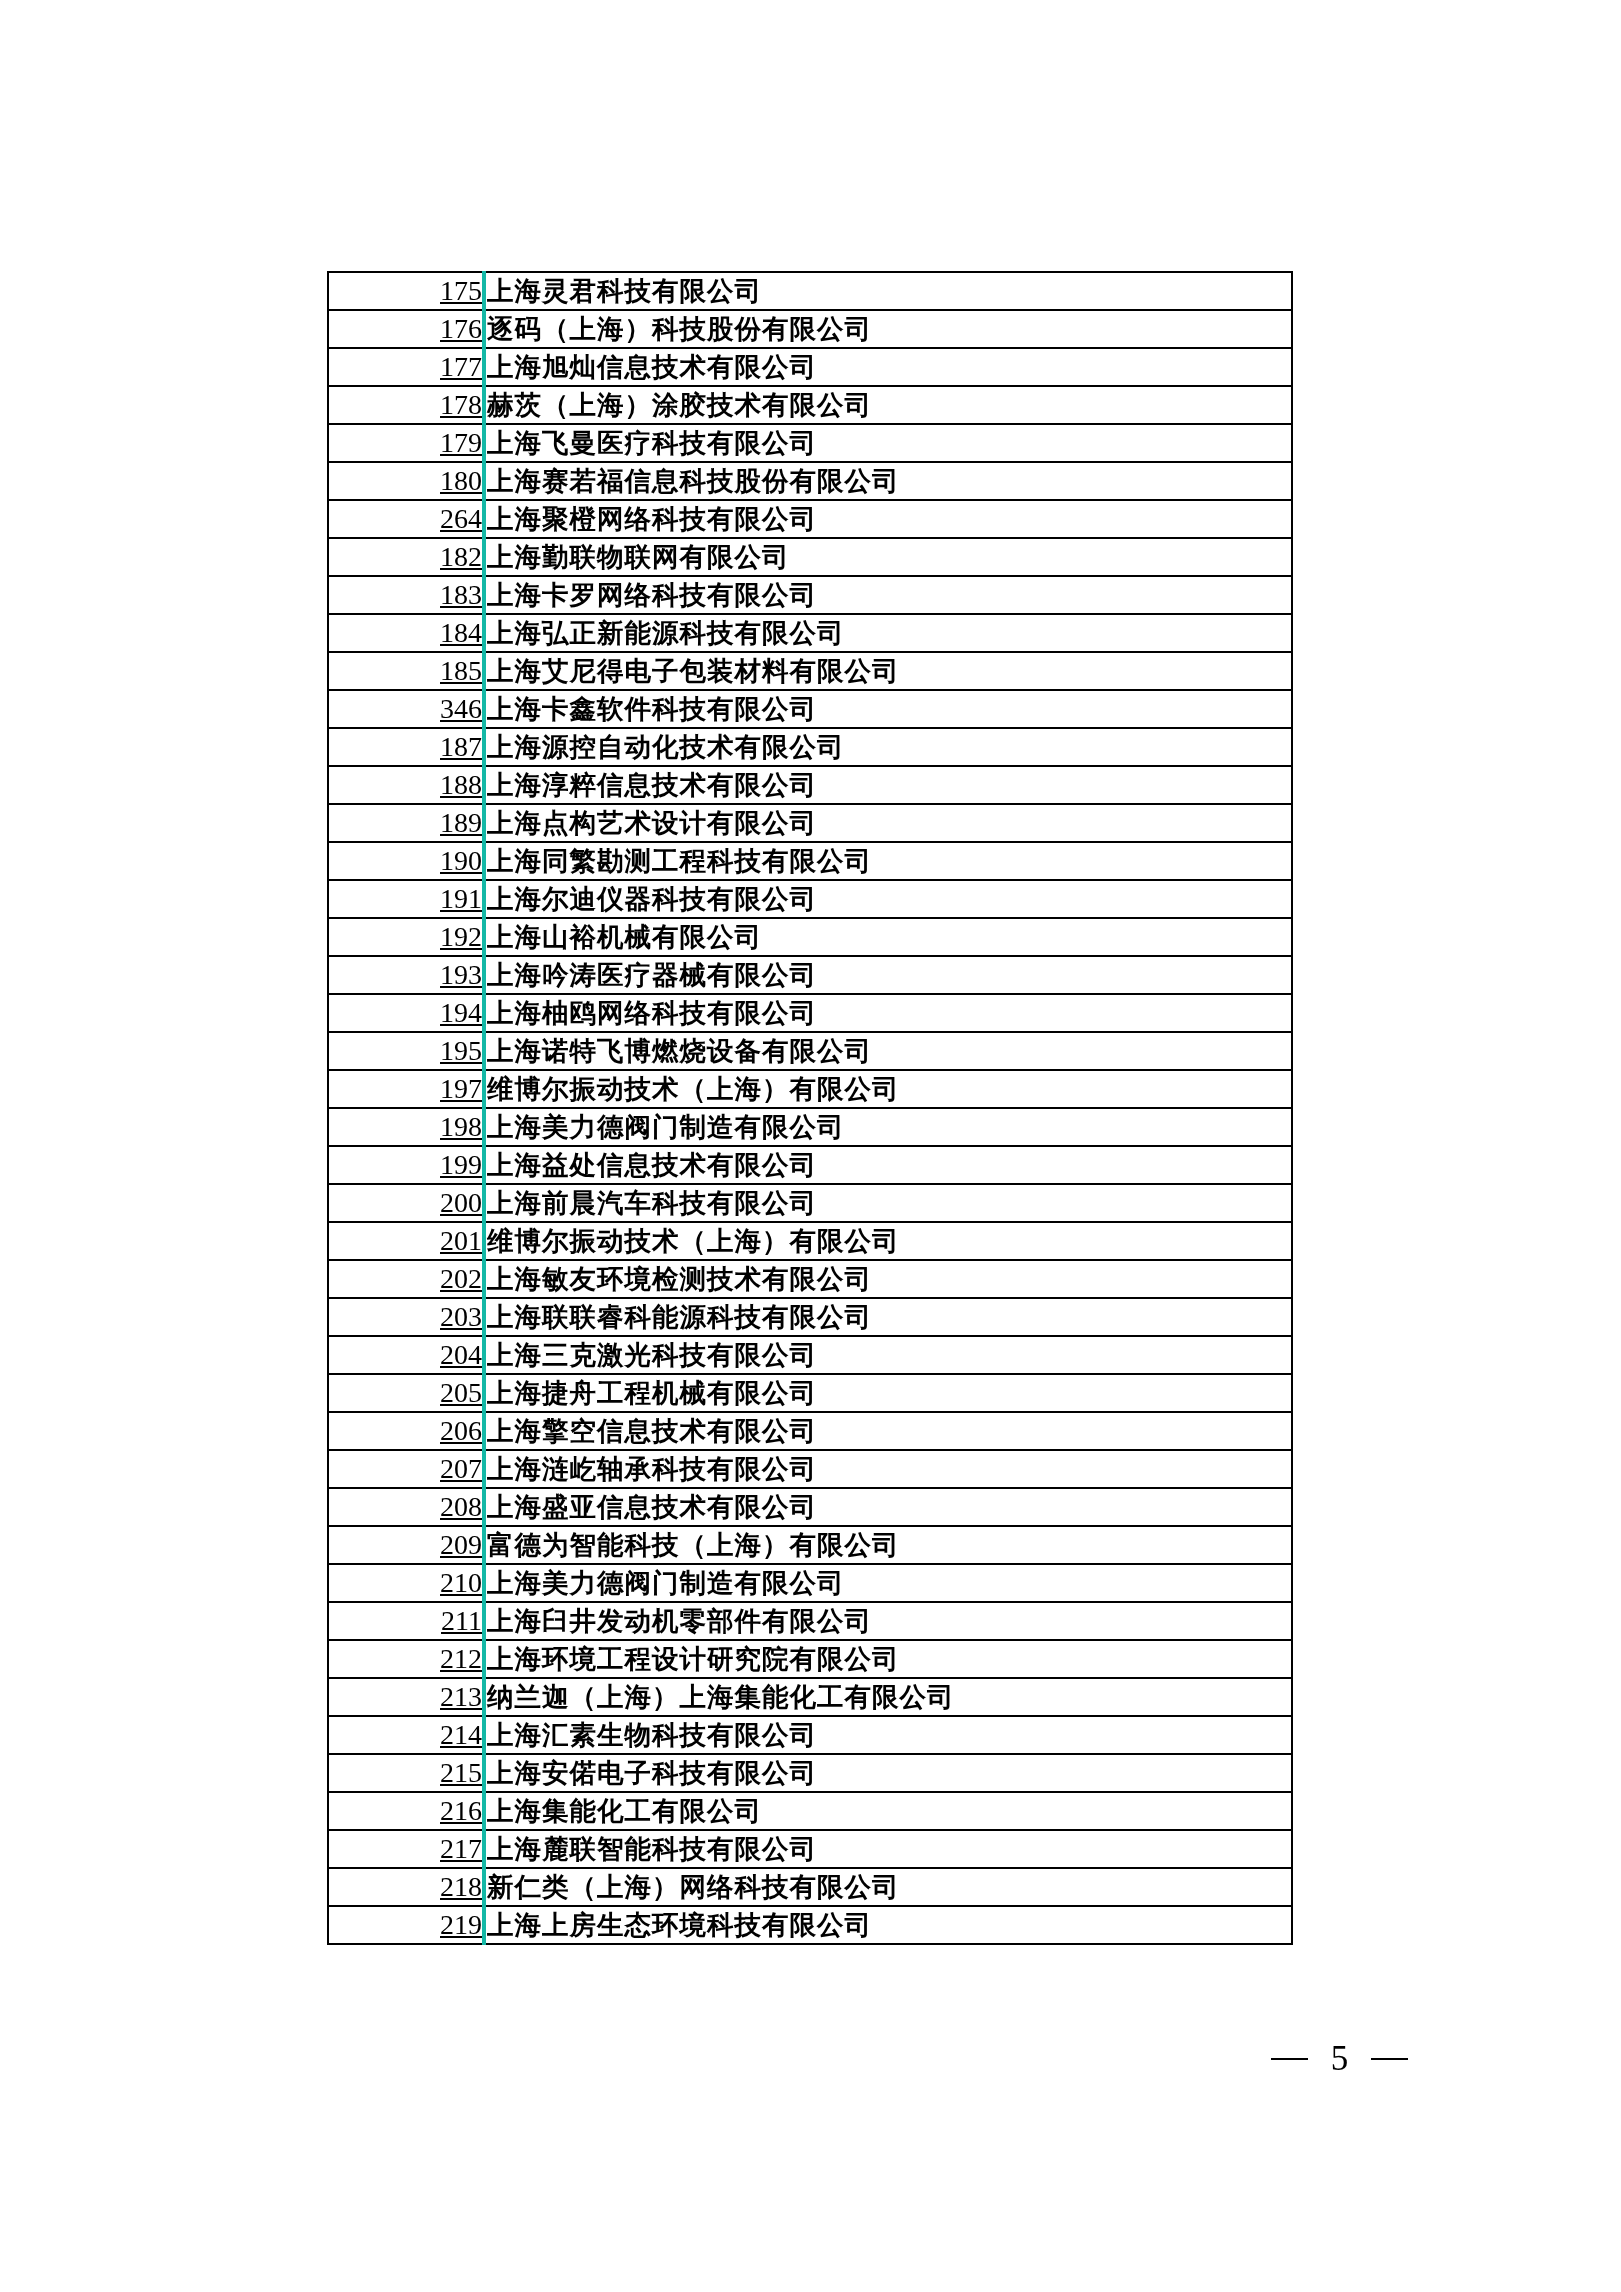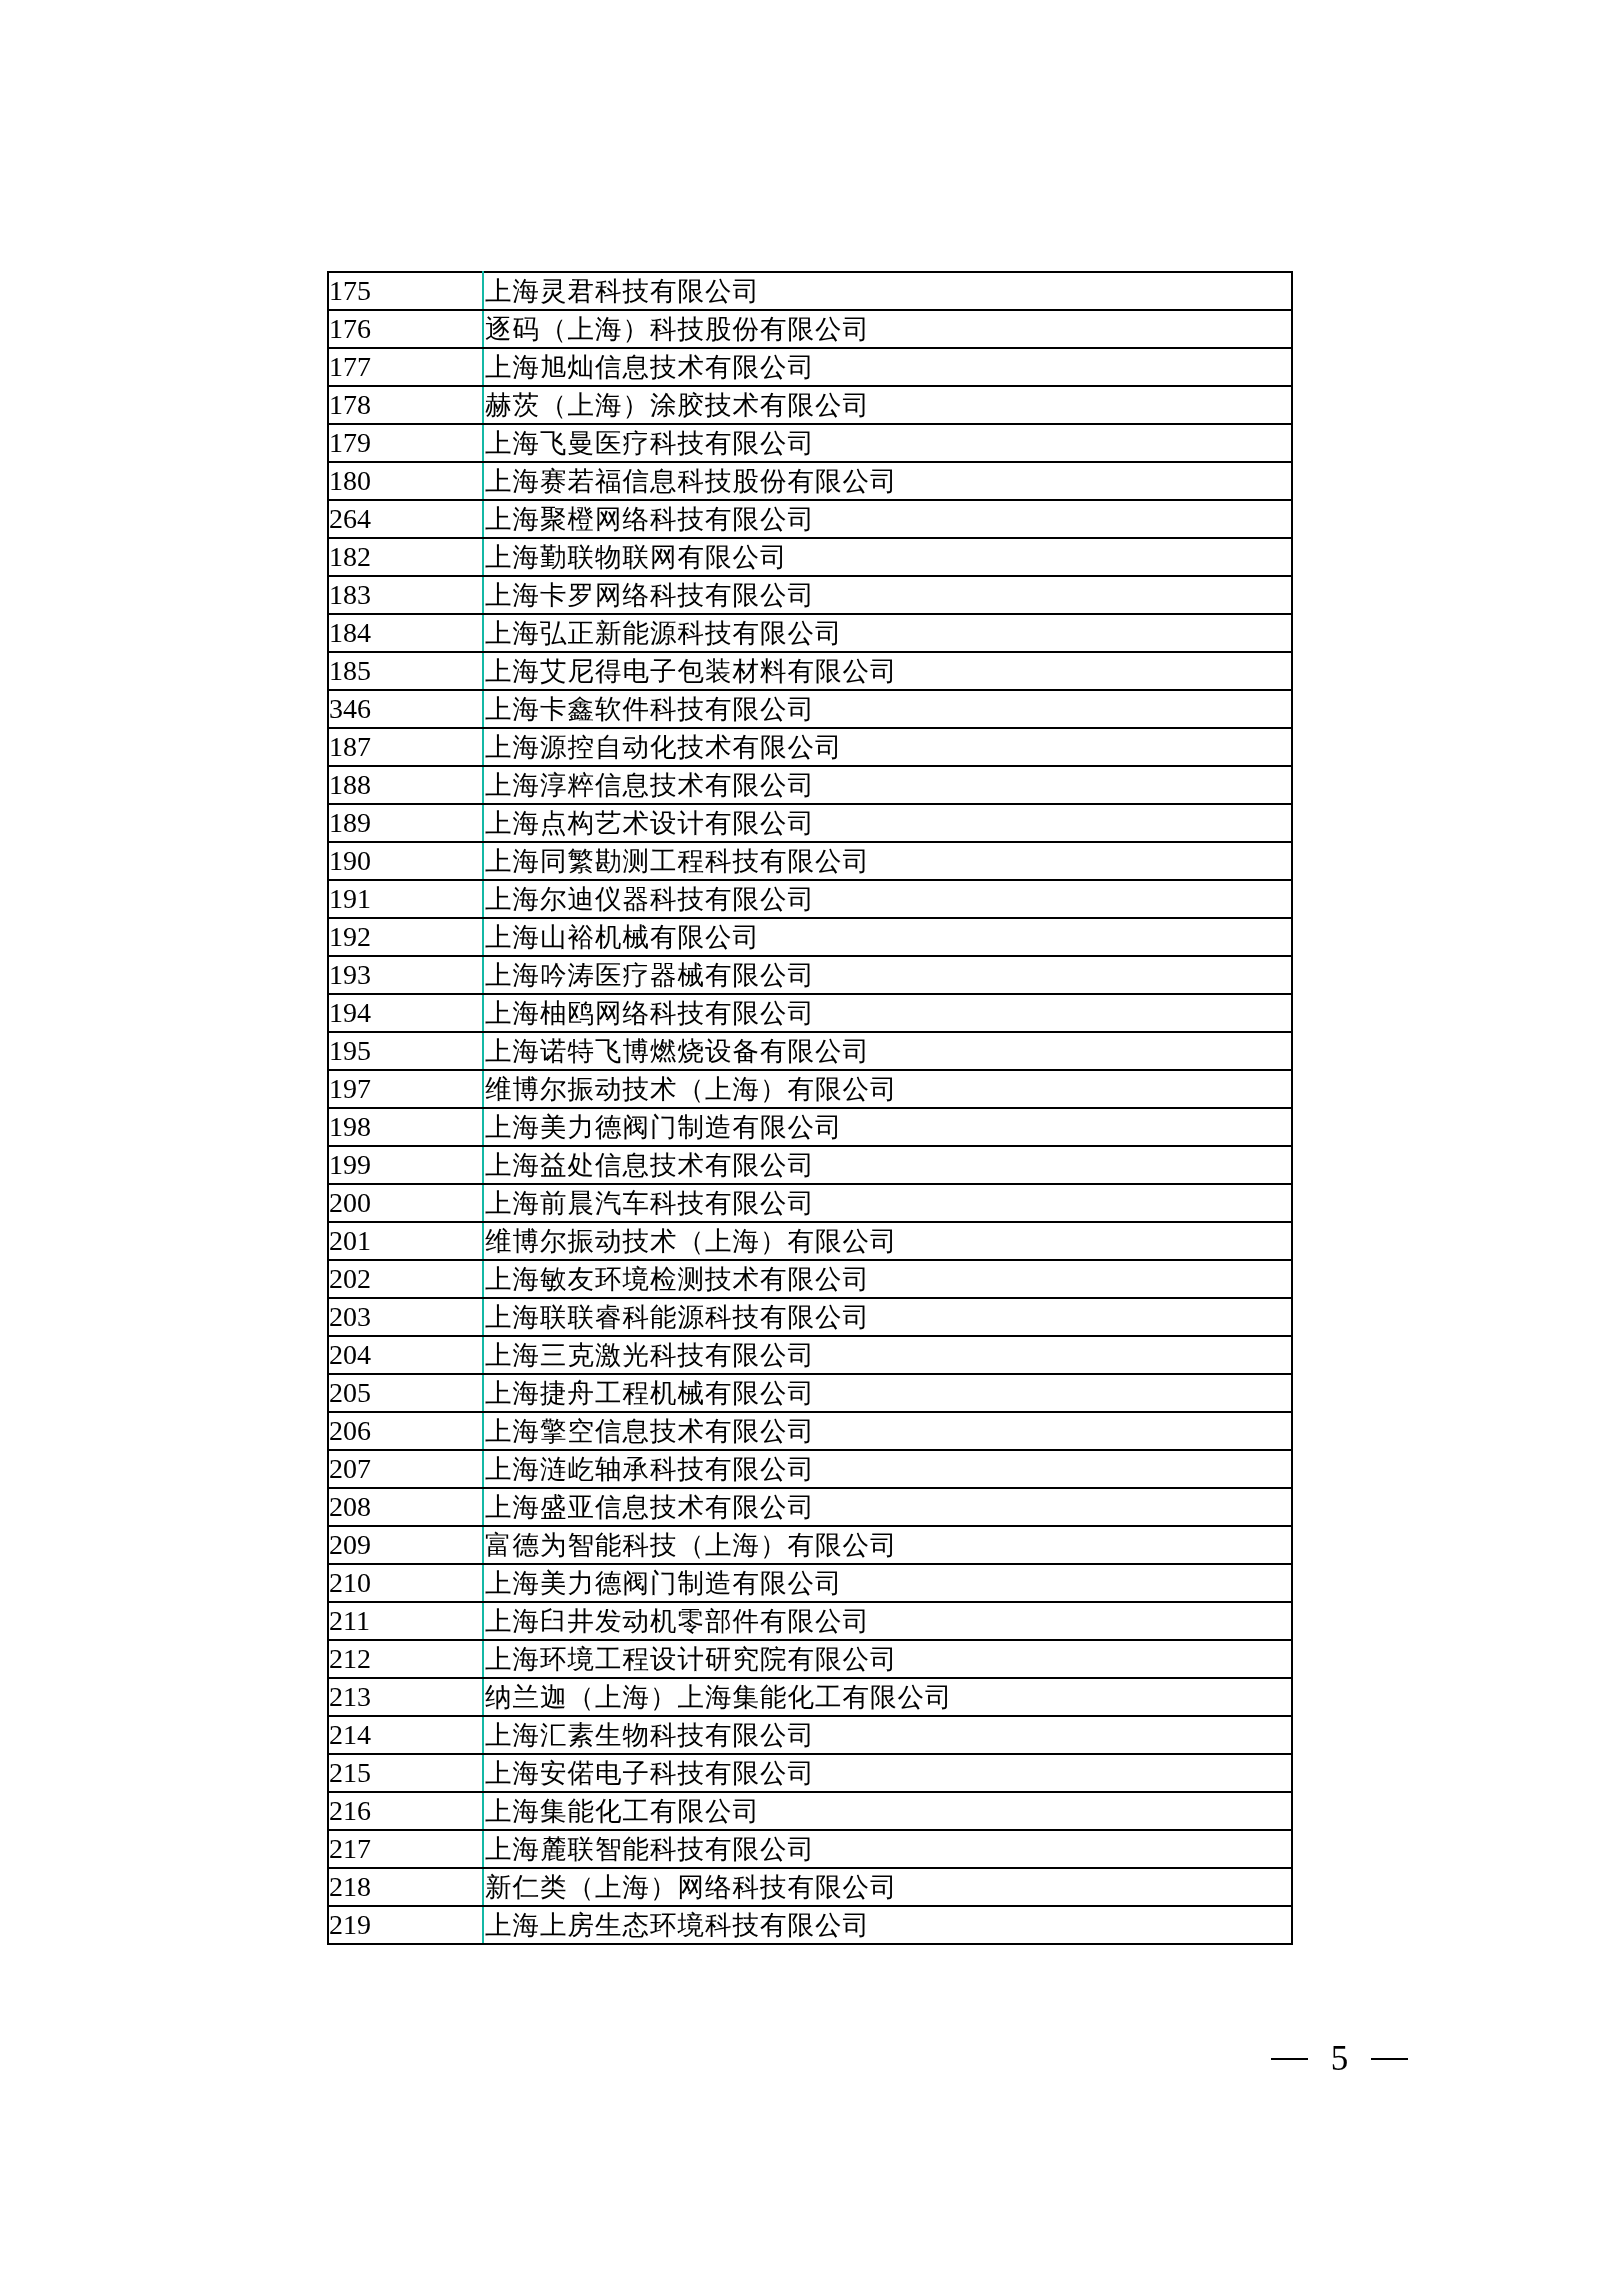--- a/index.html
+++ b/index.html
@@ -2,23 +2,23 @@
 <html><head>
 <meta charset="utf-8">
 <style>
   html, body { margin:0; padding:0; background:#ffffff; }
   body { width:1621px; height:2293px; position:relative; overflow:hidden;
          font-family:"DejaVu Serif","Liberation Serif",serif; color:#000; }
   #list-table { position:absolute; left:327px; top:271px; width:966px;
          border-collapse:collapse; table-layout:fixed; border:2.9px solid #000; }
   #list-table td { height:36px; padding:0; border-top:2px solid #000; border-bottom:2px solid #000;
          font-size:26.5px; line-height:36px; white-space:nowrap; overflow:hidden; }
-  #list-table td.num { width:153px; text-align:left; border-right:2px solid #14b8a6;
-         font-family:"Liberation Serif","DejaVu Serif",serif; font-size:28px; }
-  #list-table td.name { padding-left:1px; letter-spacing:1px; }
+  #list-table td.num { width:153px; text-align:right; border-right:4px solid #14b8a6;
+         font-family:"Liberation Serif","DejaVu Serif",serif; font-size:28px;text-decoration:underline; }
+  #list-table td.name { padding-left:1px; letter-spacing:1px;font-weight:bold; }
   .page-num { position:absolute; left:1271px; top:2039px; width:137px; height:39px;
          display:flex; align-items:center; justify-content:space-between;
          font-family:"Liberation Serif",serif; font-size:35px; }
   .page-num .dash { display:inline-block; width:37px; height:2px; background:#000; }
 </style>
 </head>
 <body>
 
 <table id="list-table">
   <tbody id="table-body">

